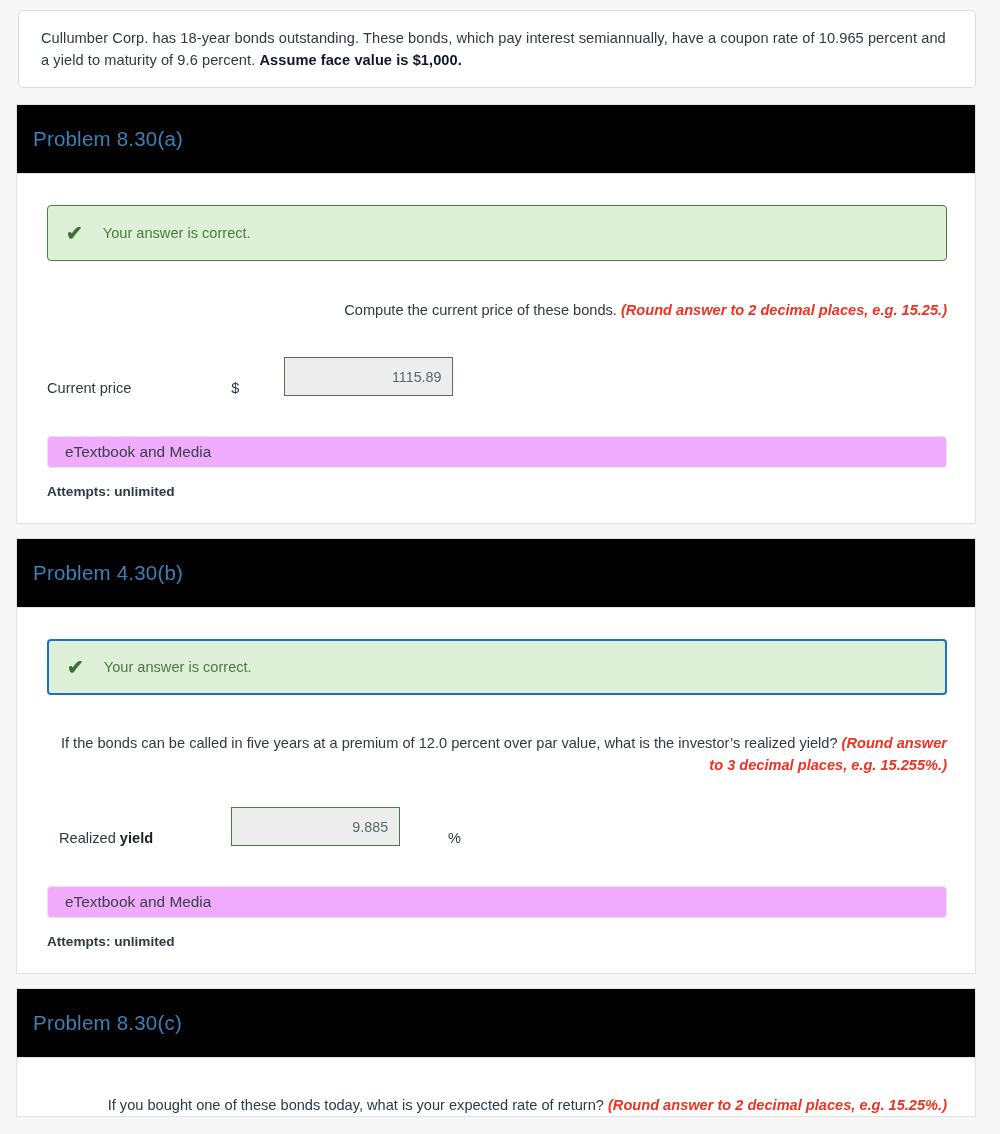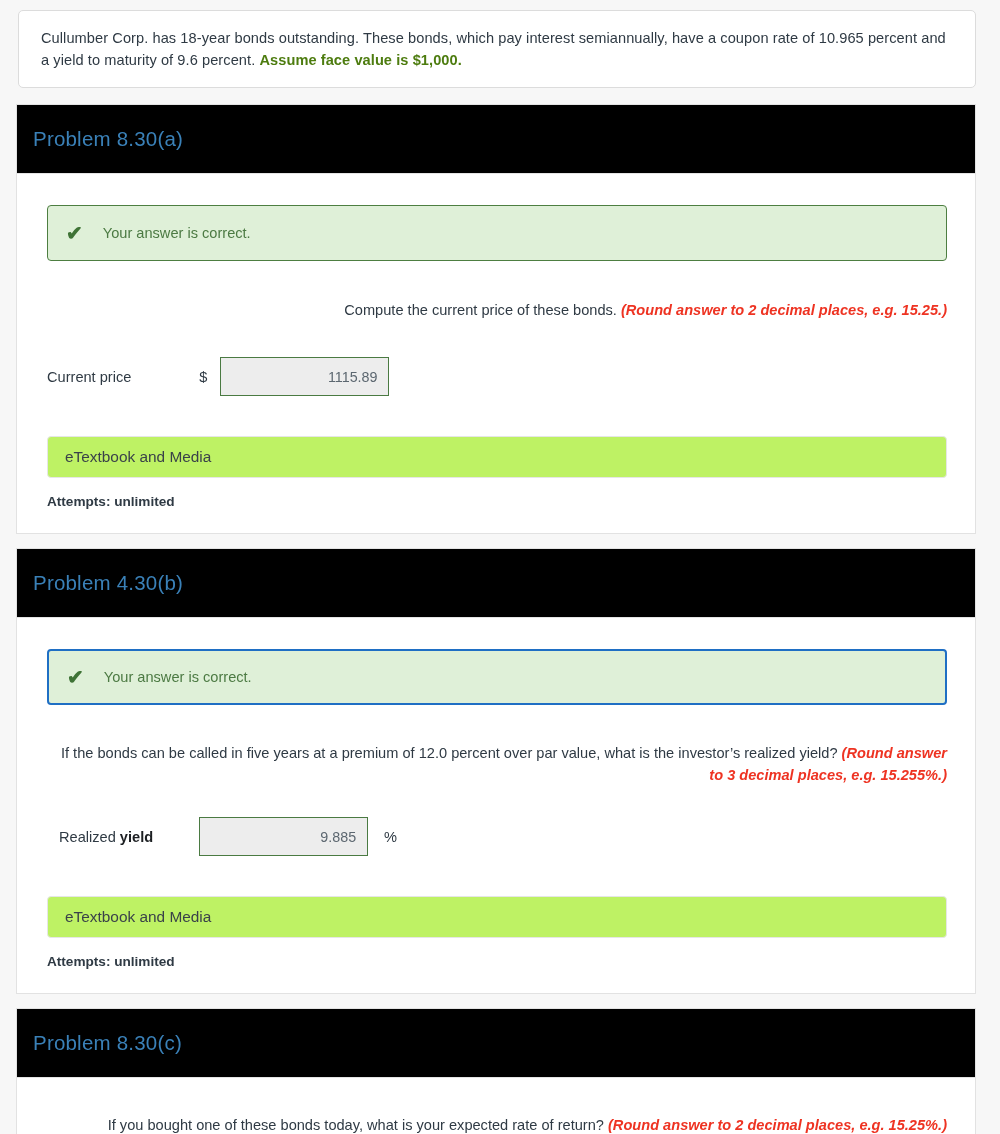--- a/index.html
+++ b/index.html
@@ -31,21 +31,21 @@
     padding: 16px 22px 16px 22px;
   }
   .statement-text {
     font-size: 14.6px;
     line-height: 22px;
     color: #2f3a44;
     letter-spacing: 0.005em;
   }
   .statement-text .strong-note {
     font-weight: bold;
-    color: #4d7c0f;
+    color: #0f172a;
   }
 
   
   .problem-card {
     margin: 14px 24px 0 16px;
     background: #ffffff;
     border: 1px solid #e2e2e2;
     border-top: none;
   }
   .problem-card.first { margin-top: 16px; }
@@ -107,23 +107,24 @@
   .question.tight { margin-top: 37px; }
   .hint {
     color: #ee3322;
     font-style: italic;
     font-weight: bold;
   }
 
   
   .answer-row {
     display: flex;
-    align-items: center;
+    align-items: flex-end;
     margin: 36px 0 0 0;
     min-height: 38px;
+    gap: 32px;
   }
   .answer-label {
     font-size: 14.6px;
     color: #2f3a44;
     white-space: nowrap;
   }
   .answer-label .lbl-light { font-weight: normal; }
   .answer-label .lbl-bold  { font-weight: bold; color: #1c1f22; }
 
   .currency {
@@ -147,24 +148,24 @@
     color: #5c6770;
     outline: none;
   }
   .answer-input.answered {
     background: #ededed;
     border: 1px solid #4a7a42;
   }
 
   
   .etextbook-bar {
-    background: #bef264;
+    background: #f0abfc;
     border: 1px solid #e6e6e6;
     border-radius: 4px;
-    height: 42px;
+    height: 32px;
     display: flex;
     align-items: center;
     padding: 8px 17px;
     margin: 33px 0 0 0;
     box-sizing: border-box;
   }
   .etextbook-label {
     font-size: 15.4px;
     color: #3a4249;
   }

